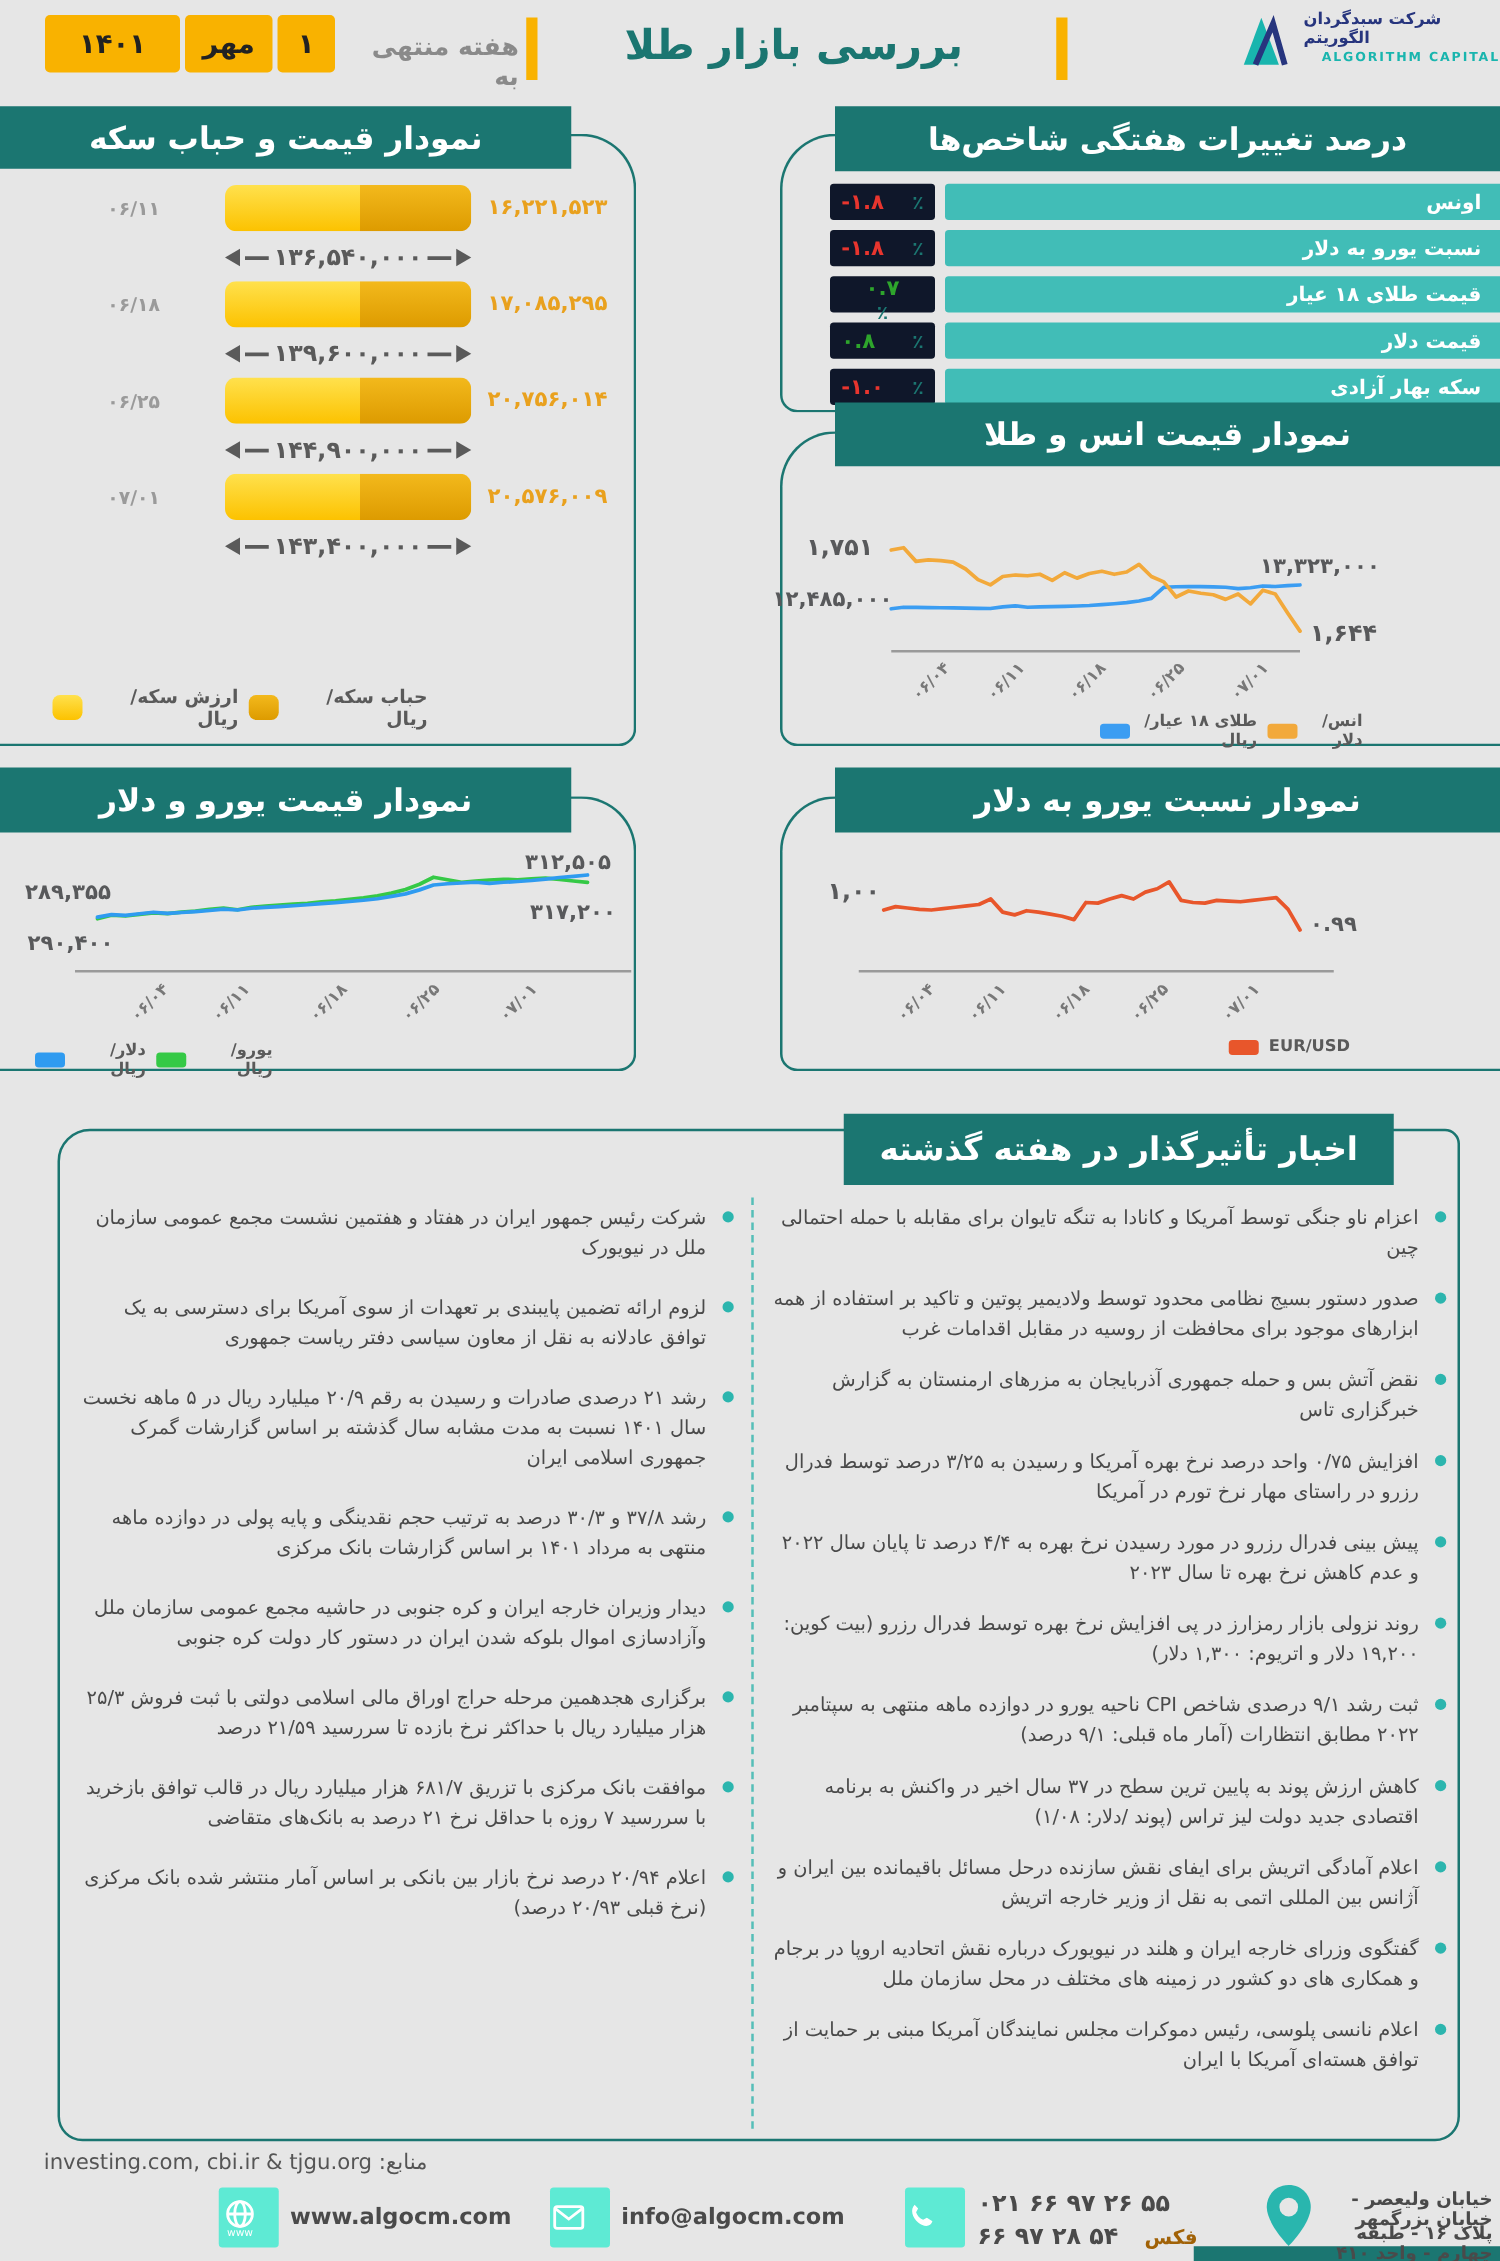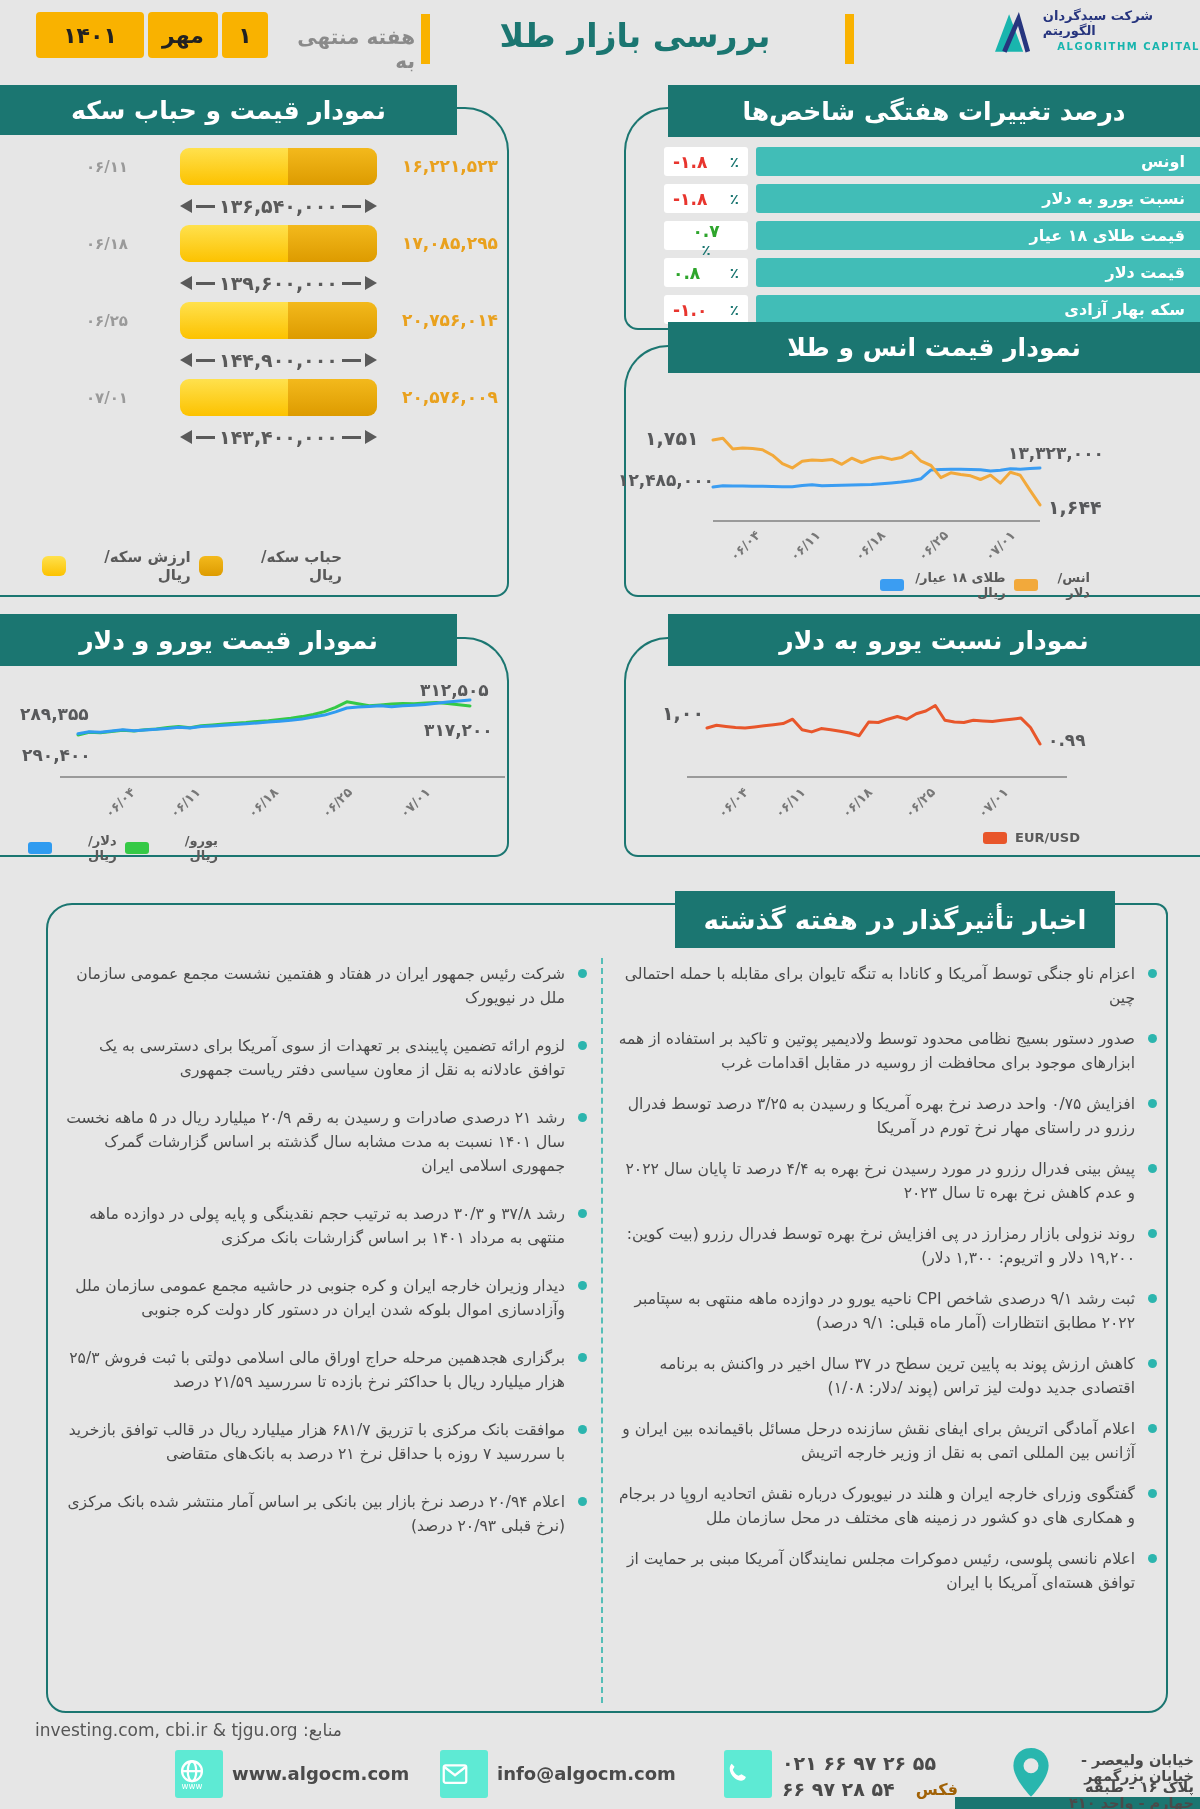--- a/index.html
+++ b/index.html
@@ -22,35 +22,35 @@
   .chart-svg { position:absolute; z-index:2; }
   
   .hdr-bar { position:absolute; width:9px; height:50px; top:14px; background:#F9B200; }
   .date-box { position:absolute; top:12px; height:46px; background:#F9B200; border-radius:4px;
               display:flex; align-items:center; justify-content:center; font-weight:bold;
               font-size:22px; color:#222; }
   
   .wk-bar { position:absolute; left:756px; width:444px; height:29px; background:#41BDB7;
             border-radius:3px 0 0 3px; color:#fff; font-weight:bold; font-size:16px;
             line-height:29px; padding-right:15px; z-index:2; }
-  .wk-box { position:absolute; left:664px; width:84px; height:29px; background:#ffffff; border-radius:3px;
+  .wk-box { position:absolute; left:664px; width:84px; height:29px; background:#0f172a; border-radius:3px;
             display:flex; direction:ltr; justify-content:space-between; align-items:center;
             padding:0 9px; z-index:2; }
   .pct-value { font-size:17px; font-weight:bold; direction:ltr; }
   .pct-value.neg { color:#E8352E; } .pct-value.pos { color:#2EA52C; }
   .pct-sign { color:#1B7671; font-weight:bold; font-size:15px; }
   
   .coin-bar { position:absolute; left:180px; width:197px; height:37px; border-radius:9px;
               overflow:hidden; display:flex; direction:ltr; z-index:2; }
   .seg-y { flex:0 0 55%; background:linear-gradient(180deg,#FFE14D 0%,#FCC200 100%); }
   .seg-g { flex:1; background:linear-gradient(180deg,#F3B91C 0%,#DD9B00 100%); }
   .coin-date { position:absolute; left:58px; width:70px; text-align:right; color:#9A9A9A;
                font-weight:bold; font-size:15px; direction:ltr; z-index:2; }
   .coin-bubble { position:absolute; left:390px; width:120px; color:#E9A11E; font-weight:bold;
-                 font-size:17px; direction:ltr; text-align:center; z-index:2; }
+                 font-size:17px; direction:ltr; text-align:left; z-index:2; }
   .coin-arrow { position:absolute; left:180px; width:197px; display:flex; direction:ltr;
                 align-items:center; gap:4px; z-index:2; }
   .tri-l { width:0; height:0; border-top:7px solid transparent; border-bottom:7px solid transparent;
            border-right:12px solid #5A5A5A; }
   .tri-r { width:0; height:0; border-top:7px solid transparent; border-bottom:7px solid transparent;
            border-left:12px solid #5A5A5A; }
   .aline { flex:1; height:3px; background:#5A5A5A; }
   .coin-total { font-size:19px; font-weight:bold; color:#5A5A5A; direction:ltr; white-space:nowrap; }
   
   .news-col { position:absolute; display:flex; flex-direction:column; z-index:2; }
@@ -253,20 +253,21 @@
 <div class="legend" style="left:920px;top:830px;width:160px;">
   <span style="direction:ltr;">EUR/USD</span>
   <span class="sw" style="background:#E8562B;"></span>
 </div>
 
 <div class="panel-title" style="left:675px;top:891px;width:440px;height:57px;font-size:26px;">اخبار تأثیرگذار در هفته گذشته</div>
 
 <div class="news-col" style="left:615px;top:962px;width:542px;gap:17px;">
   <div class="news-item"><span class="bullet"></span><span>اعزام ناو جنگی توسط آمریکا و کانادا به تنگه تایوان برای مقابله با حمله احتمالی چین</span></div>
   <div class="news-item"><span class="bullet"></span><span>صدور دستور بسیج نظامی محدود توسط ولادیمیر پوتین و تاکید بر استفاده از همه ابزارهای موجود برای محافظت از روسیه در مقابل اقدامات غرب</span></div>
+  <div class="news-item"><span class="bullet"></span><span>نقض آتش بس و حمله جمهوری آذربایجان به مزرهای ارمنستان به گزارش خبرگزاری تاس</span></div>
   <div class="news-item"><span class="bullet"></span><span>افزایش ۰/۷۵ واحد درصد نرخ بهره آمریکا و رسیدن به ۳/۲۵ درصد توسط فدرال رزرو در راستای مهار نرخ تورم در آمریکا</span></div>
   <div class="news-item"><span class="bullet"></span><span>پیش بینی فدرال رزرو در مورد رسیدن نرخ بهره به ۴/۴ درصد تا پایان سال ۲۰۲۲ و عدم کاهش نرخ بهره تا سال ۲۰۲۳</span></div>
   <div class="news-item"><span class="bullet"></span><span>روند نزولی بازار رمزارز در پی افزایش نرخ بهره توسط فدرال رزرو (بیت کوین: ۱۹,۲۰۰ دلار و اتریوم: ۱,۳۰۰ دلار)</span></div>
   <div class="news-item"><span class="bullet"></span><span>ثبت رشد ۹/۱ درصدی شاخص CPI ناحیه یورو در دوازده ماهه منتهی به سپتامبر ۲۰۲۲ مطابق انتظارات (آمار ماه قبلی: ۹/۱ درصد)</span></div>
   <div class="news-item"><span class="bullet"></span><span>کاهش ارزش پوند به پایین ترین سطح در ۳۷ سال اخیر در واکنش به برنامه اقتصادی جدید دولت لیز تراس (پوند /دلار: ۱/۰۸)</span></div>
   <div class="news-item"><span class="bullet"></span><span>اعلام آمادگی اتریش برای ایفای نقش سازنده درحل مسائل باقیمانده بین ایران و آژانس بین المللی اتمی به نقل از وزیر خارجه اتریش</span></div>
   <div class="news-item"><span class="bullet"></span><span>گفتگوی وزرای خارجه ایران و هلند در نیویورک درباره نقش اتحادیه اروپا در برجام و همکاری های دو کشور در زمینه های مختلف در محل سازمان ملل</span></div>
   <div class="news-item"><span class="bullet"></span><span>اعلام نانسی پلوسی، رئیس دموکرات مجلس نمایندگان آمریکا مبنی بر حمایت از توافق هسته‌ای آمریکا با ایران</span></div>
 </div>
 

